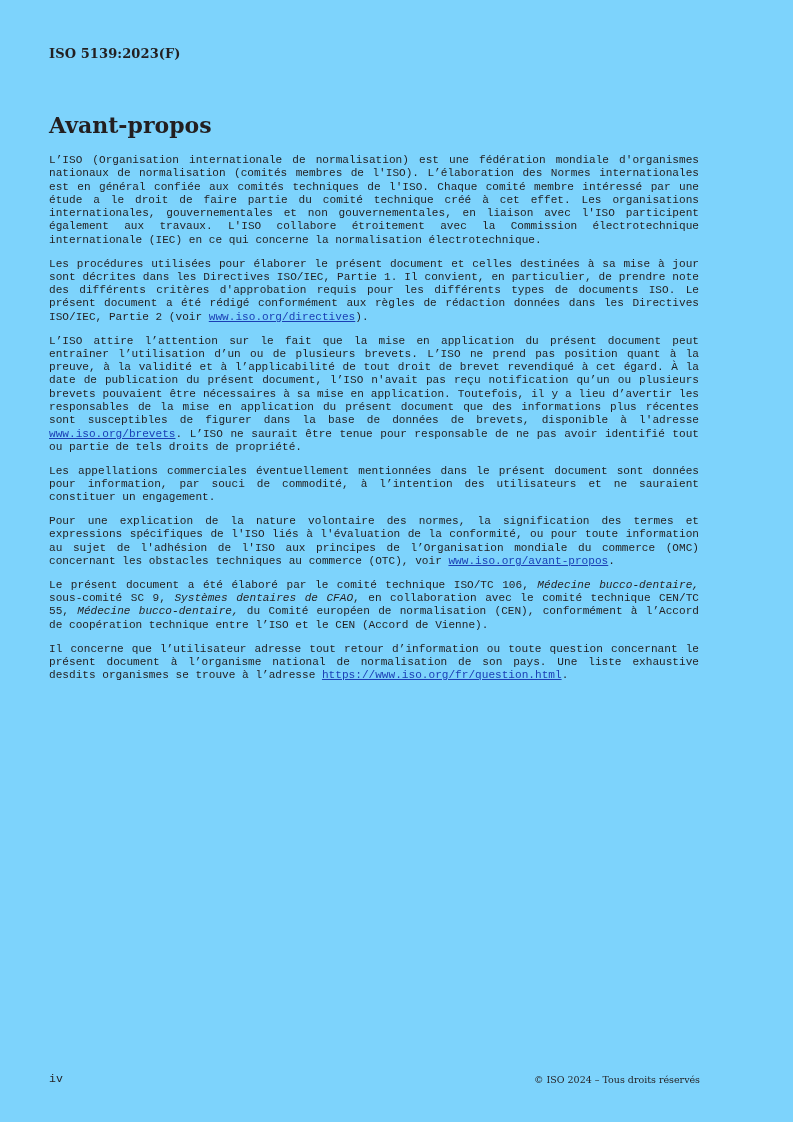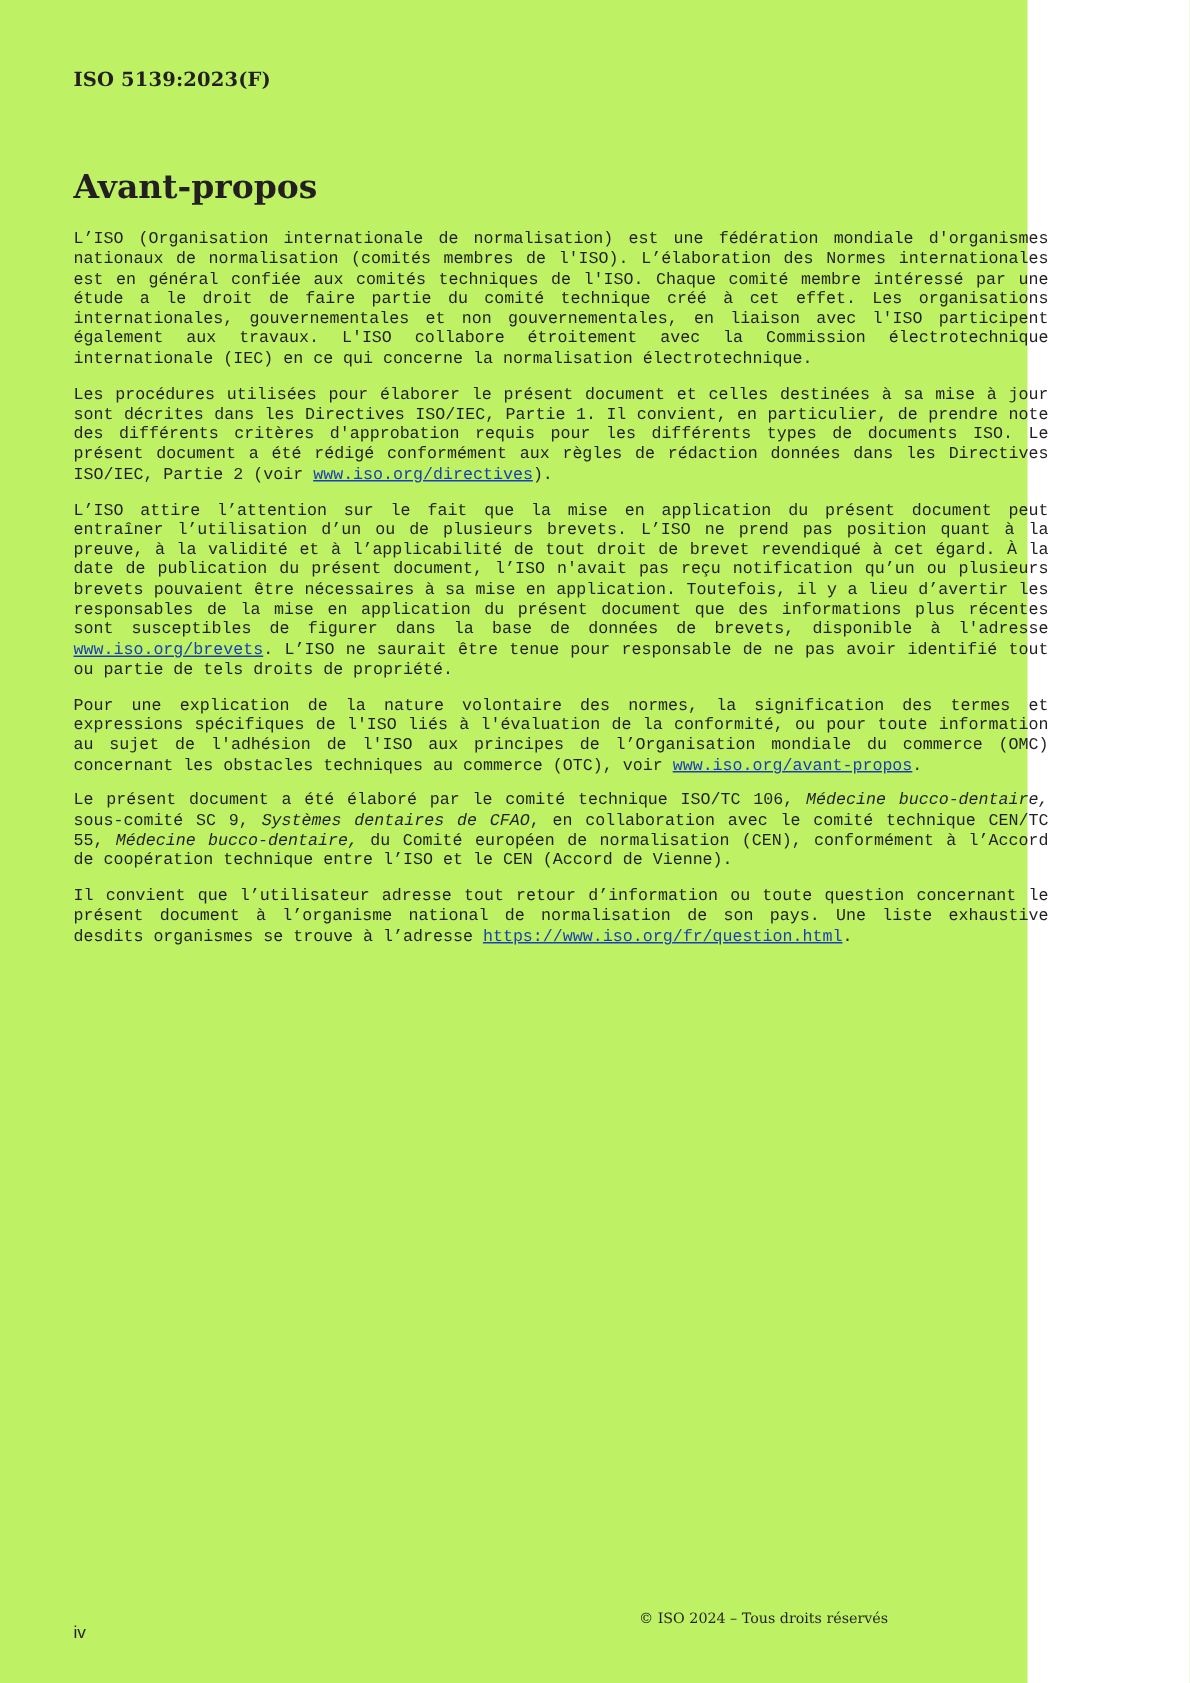--- a/index.html
+++ b/index.html
@@ -1,60 +1,61 @@
 <!DOCTYPE html>
 <html><head>
   <meta charset="utf-8">
   <style>
     html, body { margin: 0; padding: 0; background: #ffffff; }
     body { width: 793px; height: 1122px; position: relative; overflow: hidden; }
-    .page { position: absolute; left: 0; top: 0; width: 685px; height: 1122px; background: #bef264; color: #231f20; }
+    .page { position: absolute; left: 0; top: 0; width: 793px; height: 1122px; background: #7dd3fc; color: #231f20; }
     .header-id {
       position: absolute; left: 49px; top: 46px;
       font-family: "DejaVu Serif", serif; font-weight: bold; font-size: 13px; color: #231f20;
       letter-spacing: 0.1px;
     }
     .title {
       position: absolute; left: 49px; top: 112px;
       font-family: "DejaVu Serif", serif; font-weight: bold; font-size: 22px; color: #231f20;
       margin: 0;
     }
     .body-text {
       position: absolute; left: 49px; top: 154px; width: 650px;
       font-family: Liberation Mono, monospace; font-size: 11.1px; line-height: 13.3px; color: #231f20;
     }
     .body-text p { margin: 0 0 10.5px 0; text-align: justify; hyphens: none; }
     .body-text a { color: #1a3fb5; text-decoration: underline; }
     .body-text em { font-style: italic; }
     .footer-left {
       position: absolute; left: 49px; top: 1072px;
-      font-family: Liberation Sans, sans-serif; font-size: 11.5px; color: #231f20; margin-top: 11px;
+      font-family: Liberation Mono, monospace; font-size: 11.5px; color: #231f20;
     }
     .footer-right {
       position: absolute; right: 93px; top: 1074px;
       font-family: "DejaVu Serif", serif; font-size: 9.5px; color: #231f20;
     }
   </style>
 </head>
 <body>
 
 <div class="page">
   <div class="header-id">ISO 5139:2023(F)</div>
   <h1 class="title">Avant-propos</h1>
 
   <div class="body-text">
     <p>L’ISO (Organisation internationale de normalisation) est une fédération mondiale d'organismes nationaux de normalisation (comités membres de l'ISO). L’élaboration des Normes internationales est en général confiée aux comités techniques de l'ISO. Chaque comité membre intéressé par une étude a le droit de faire partie du comité technique créé à cet effet. Les organisations internationales, gouvernementales et non gouvernementales, en liaison avec l'ISO participent également aux travaux. L'ISO collabore étroitement avec la Commission électrotechnique internationale (IEC) en ce qui concerne la normalisation électrotechnique.</p>
 
     <p><span>Les procédures utilisées pour élaborer le présent document et celles destinées à sa mise à jour sont décrites dans les Directives ISO/IEC, Partie 1. Il convient, en particulier, de prendre note des différents critères d'approbation requis pour les différents types de documents ISO. Le présent document a été rédigé conformément aux règles de rédaction données dans les Directives ISO/IEC, Partie 2 (voir </span><a>www.iso.org/directives</a><span>).</span></p>
 
     <p><span>L’ISO attire l’attention sur le fait que la mise en application du présent document peut entraîner l’utilisation d’un ou de plusieurs brevets. L’ISO ne prend pas position quant à la preuve, à la validité et à l’applicabilité de tout droit de brevet revendiqué à cet égard. À la date de publication du présent document, l’ISO n'avait pas reçu notification qu’un ou plusieurs brevets pouvaient être nécessaires à sa mise en application. Toutefois, il y a lieu d’avertir les responsables de la mise en application du présent document que des informations plus récentes sont susceptibles de figurer dans la base de données de brevets, disponible à l'adresse </span><a>www.iso.org/brevets</a><span>. L’ISO ne saurait être tenue pour responsable de ne pas avoir identifié tout ou partie de tels droits de propriété.</span></p>
 
+    <p>Les appellations commerciales éventuellement mentionnées dans le présent document sont données pour information, par souci de commodité, à l’intention des utilisateurs et ne sauraient constituer un engagement.</p>
 
     <p><span>Pour une explication de la nature volontaire des normes, la signification des termes et expressions spécifiques de l'ISO liés à l'évaluation de la conformité, ou pour toute information au sujet de l'adhésion de l'ISO aux principes de l’Organisation mondiale du commerce (OMC) concernant les obstacles techniques au commerce (OTC), voir </span><a>www.iso.org/avant-propos</a><span>.</span></p>
 
     <p><span>Le présent document a été élaboré par le comité technique ISO/TC 106, </span><em>Médecine bucco-dentaire,</em><span> sous-comité SC 9, </span><em>Systèmes dentaires de CFAO</em><span>, en collaboration avec le comité technique CEN/TC 55, </span><em>Médecine bucco-dentaire,</em><span> du Comité européen de normalisation (CEN), conformément à l’Accord de coopération technique entre l’ISO et le CEN (Accord de Vienne).</span></p>
 
-    <p><span>Il convient que l’utilisateur adresse tout retour d’information ou toute question concernant le présent document à l’organisme national de normalisation de son pays. Une liste exhaustive desdits organismes se trouve à l’adresse </span><a>https://www.iso.org/fr/question.html</a><span>.</span></p>
+    <p><span>Il concerne que l’utilisateur adresse tout retour d’information ou toute question concernant le présent document à l’organisme national de normalisation de son pays. Une liste exhaustive desdits organismes se trouve à l’adresse </span><a>https://www.iso.org/fr/question.html</a><span>.</span></p>
   </div>
 
   <div class="footer-left">iv</div>
   <div class="footer-right">© ISO 2024 – Tous droits réservés</div>
 </div>
 
 </body></html>

